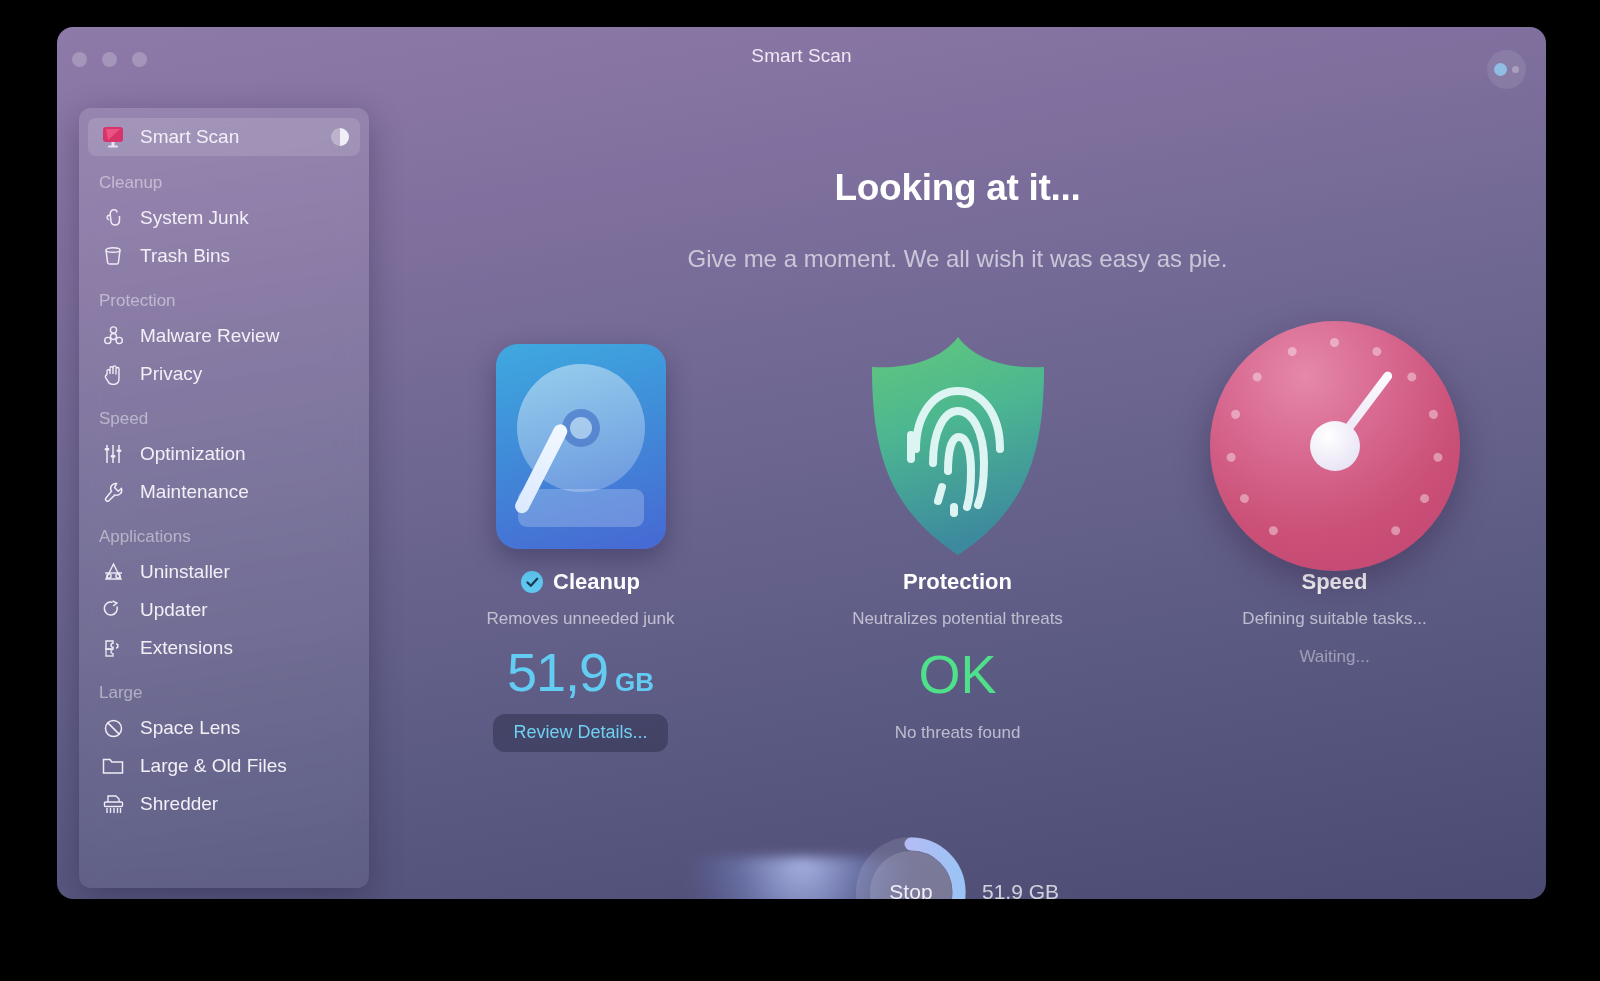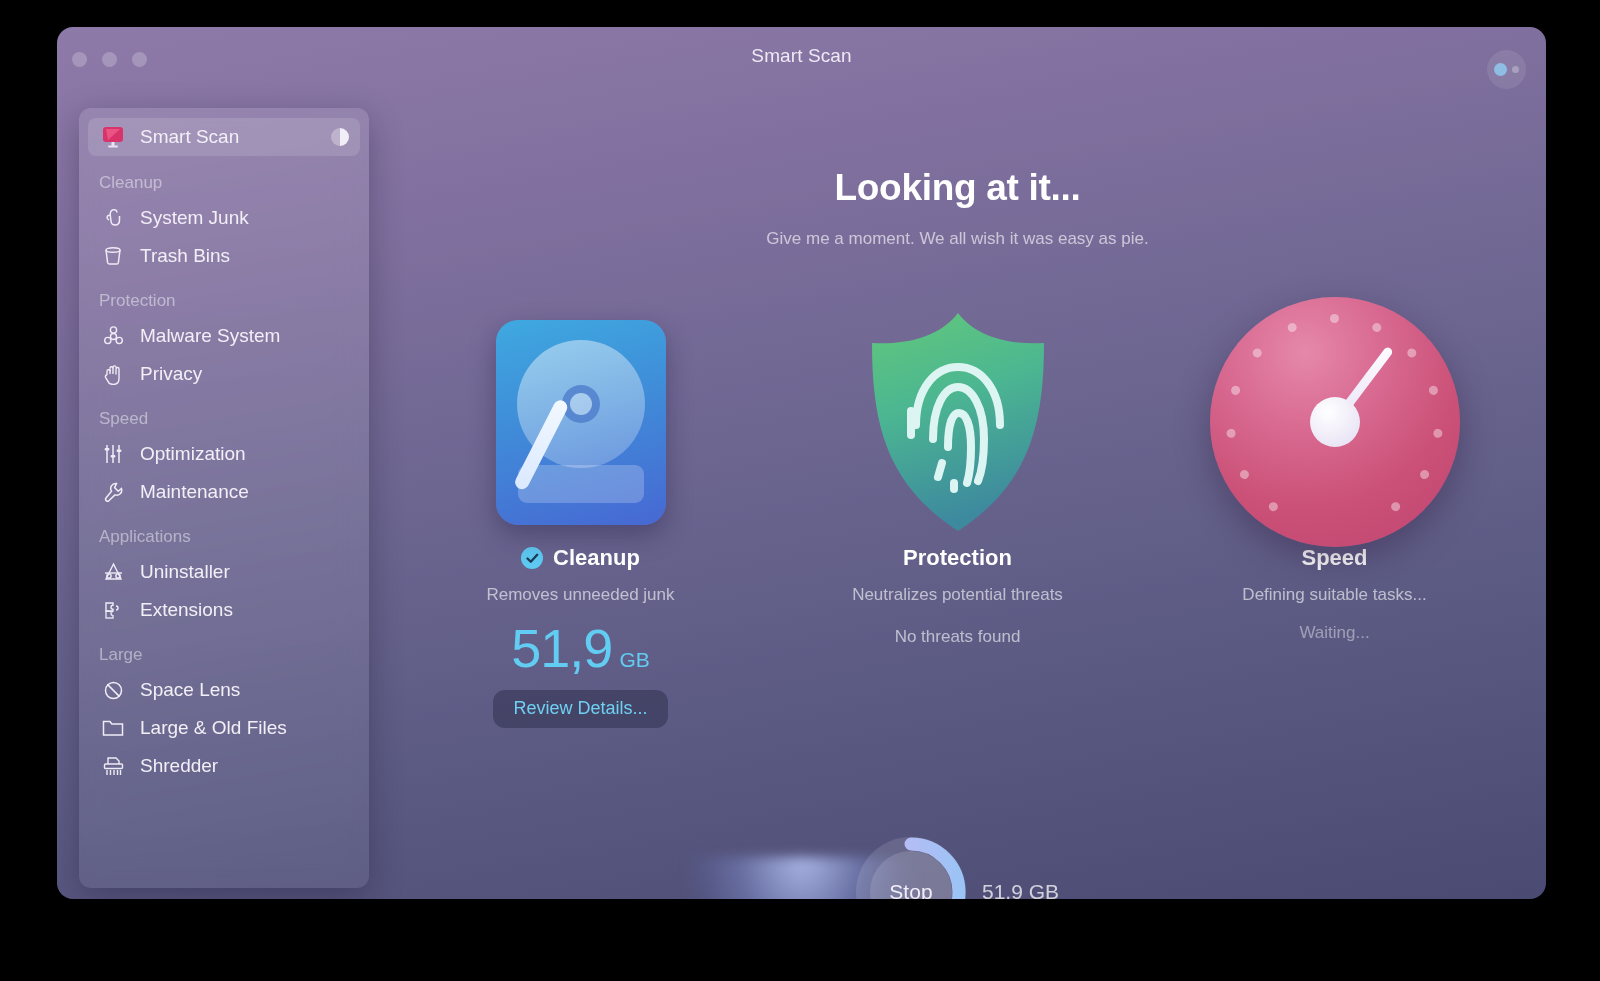--- a/index.html
+++ b/index.html
@@ -85,21 +85,21 @@
     position: absolute; left: 312px; top: 62px;
     width: 1177px; height: 810px;
   }
   .headline {
     text-align: center; color: #ffffff;
     font-size: 37px; font-weight: bold; letter-spacing: -.3px;
     margin-top: 78px;
   }
   .subline {
     text-align: center; color: rgba(255,255,255,0.62);
-    font-size: 17px; margin-top: 20px;
+    font-size: 24px; margin-top: 36px;
   }
 
   .cards {
     display: flex; justify-content: center;
     gap: 127px; margin-top: 58px;
   }
   .card { width: 250px; text-align: center; }
   .card-art { height: 230px; display: flex; align-items: center; justify-content: center; }
 
   .card-title {
@@ -109,21 +109,21 @@
   .check {
     width: 22px; height: 22px; border-radius: 50%; background: #5ec8f0;
     display: flex; align-items: center; justify-content: center; flex: 0 0 22px;
   }
   .check svg { display:block; }
   .card-desc { color: rgba(255,255,255,0.60); font-size: 17px; margin-top: 14px; }
   .big-value {
     color: #62ccf2; font-size: 54px; font-weight: 300; margin-top: 16px;
     letter-spacing: -1px; line-height: 1;
   }
-  .big-value .unit { font-size: 21px; font-weight: 400; margin-left: 7px; letter-spacing: 0; }
+  .big-value .unit { font-size: 26px; font-weight: 700; margin-left: 7px; letter-spacing: 0; }
   .ok-value { color: #4fe08a; font-size: 54px; font-weight: 300; margin-top: 18px; line-height: 1; }
   .small-note { color: rgba(255,255,255,0.60); font-size: 17px; margin-top: 22px; }
   .waiting { color: rgba(255,255,255,0.42); font-size: 17px; margin-top: 18px; }
   .review-btn {
     display: inline-block; margin-top: 15px;
     background: rgba(20,22,48,0.34);
     color: #6fd0f2; font-size: 18px;
     padding: 8px 20px 9px; border-radius: 12px;
     border: none; cursor: pointer;
     font-family: "Liberation Sans", sans-serif;
@@ -276,21 +276,21 @@
       <div class="sb-group">Protection</div>
       <div class="sb-row">
         <span class="sb-ico">
           <svg width="21" height="21" viewBox="0 0 21 21" fill="none" stroke="#f0ecf6" stroke-width="1.4">
             <circle cx="10.5" cy="10.5" r="3"></circle>
             <circle cx="10.5" cy="4" r="3.1"></circle>
             <circle cx="4.8" cy="14.5" r="3.1"></circle>
             <circle cx="16.2" cy="14.5" r="3.1"></circle>
           </svg>
         </span>
-        <span class="sb-label">Malware System</span>
+        <span class="sb-label">Malware Review</span>
       </div>
       <div class="sb-row">
         <span class="sb-ico">
           <svg width="20" height="21" viewBox="0 0 20 21" fill="none" stroke="#f0ecf6" stroke-width="1.4">
             <path d="M4 11 L4 7.2 M7 10 L7 4.2 M10 10 L10 3.4 M13 10.6 L13 5"></path>
             <path d="M4 11 C2.3 11 2 12.6 2.8 14 L6 19 C7 20.3 8.4 20.4 10.6 20.4 C14.2 20.4 16 18 16 14.6 L16 9"></path>
             <path d="M4 7.2 a1.5 1.5 0 0 1 3 0 M7 4.2 a1.5 1.5 0 0 1 3 0 M10 3.4 a1.5 1.5 0 0 1 3 0 M13 5 a1.5 1.5 0 0 1 3 0 L16 9"></path>
           </svg>
         </span>
         <span class="sb-label">Privacy</span>
@@ -321,20 +321,29 @@
       <div class="sb-row">
         <span class="sb-ico">
           <svg width="21" height="20" viewBox="0 0 21 20" fill="none" stroke="#f0ecf6" stroke-width="1.4">
             <path d="M10.5 2 L18 17 L3 17 Z"></path>
             <path d="M2 11 L19 11"></path>
             <circle cx="6" cy="14" r="2.1"></circle>
             <circle cx="15" cy="14" r="2.1"></circle>
           </svg>
         </span>
         <span class="sb-label">Uninstaller</span>
+      </div>
+      <div class="sb-row">
+        <span class="sb-ico">
+          <svg width="20" height="20" viewBox="0 0 20 20" fill="none" stroke="#f0ecf6" stroke-width="1.5">
+            <path d="M14 6.5 a6.5 6.5 0 1 1 -4.5 -4.3"></path>
+            <path d="M9.6 1 L13.8 3.2 L10.2 6"></path>
+          </svg>
+        </span>
+        <span class="sb-label">Updater</span>
       </div>
       <div class="sb-row">
         <span class="sb-ico">
           <svg width="21" height="20" viewBox="0 0 21 20" fill="none" stroke="#f0ecf6" stroke-width="1.4">
             <path d="M3 3 L10 3 L10 5.2 a2 2 0 0 0 0 4 L10 11 L3 11 Z"></path>
             <path d="M3 11 L3 18 L10 18 L10 15.6 a2 2 0 0 1 0 -4 Z" opacity=".9"></path>
             <path d="M13 6 a2 2 0 0 1 0 4"></path>
           </svg>
         </span>
         <span class="sb-label">Extensions</span>
@@ -422,20 +431,21 @@
                   <path d="M84 156 L80 170"></path>
                   <path d="M96 176 L96 182"></path>
                 </g>
               </svg>
             </div>
           </div>
           <div class="card-title">
             <span>Protection</span>
           </div>
           <div class="card-desc">Neutralizes potential threats</div>
+          <div class="ok-value">OK</div>
           <div class="small-note">No threats found</div>
         </div>
 
         <div class="card">
           <div class="card-art">
             <div class="speedo">
               <div class="tick" style="transform:rotate(0deg) translate(0,-104px)"></div>
               <div class="tick" style="transform:rotate(24deg) translate(0,-104px)"></div>
               <div class="tick" style="transform:rotate(48deg) translate(0,-104px)"></div>
               <div class="tick" style="transform:rotate(72deg) translate(0,-104px)"></div>

